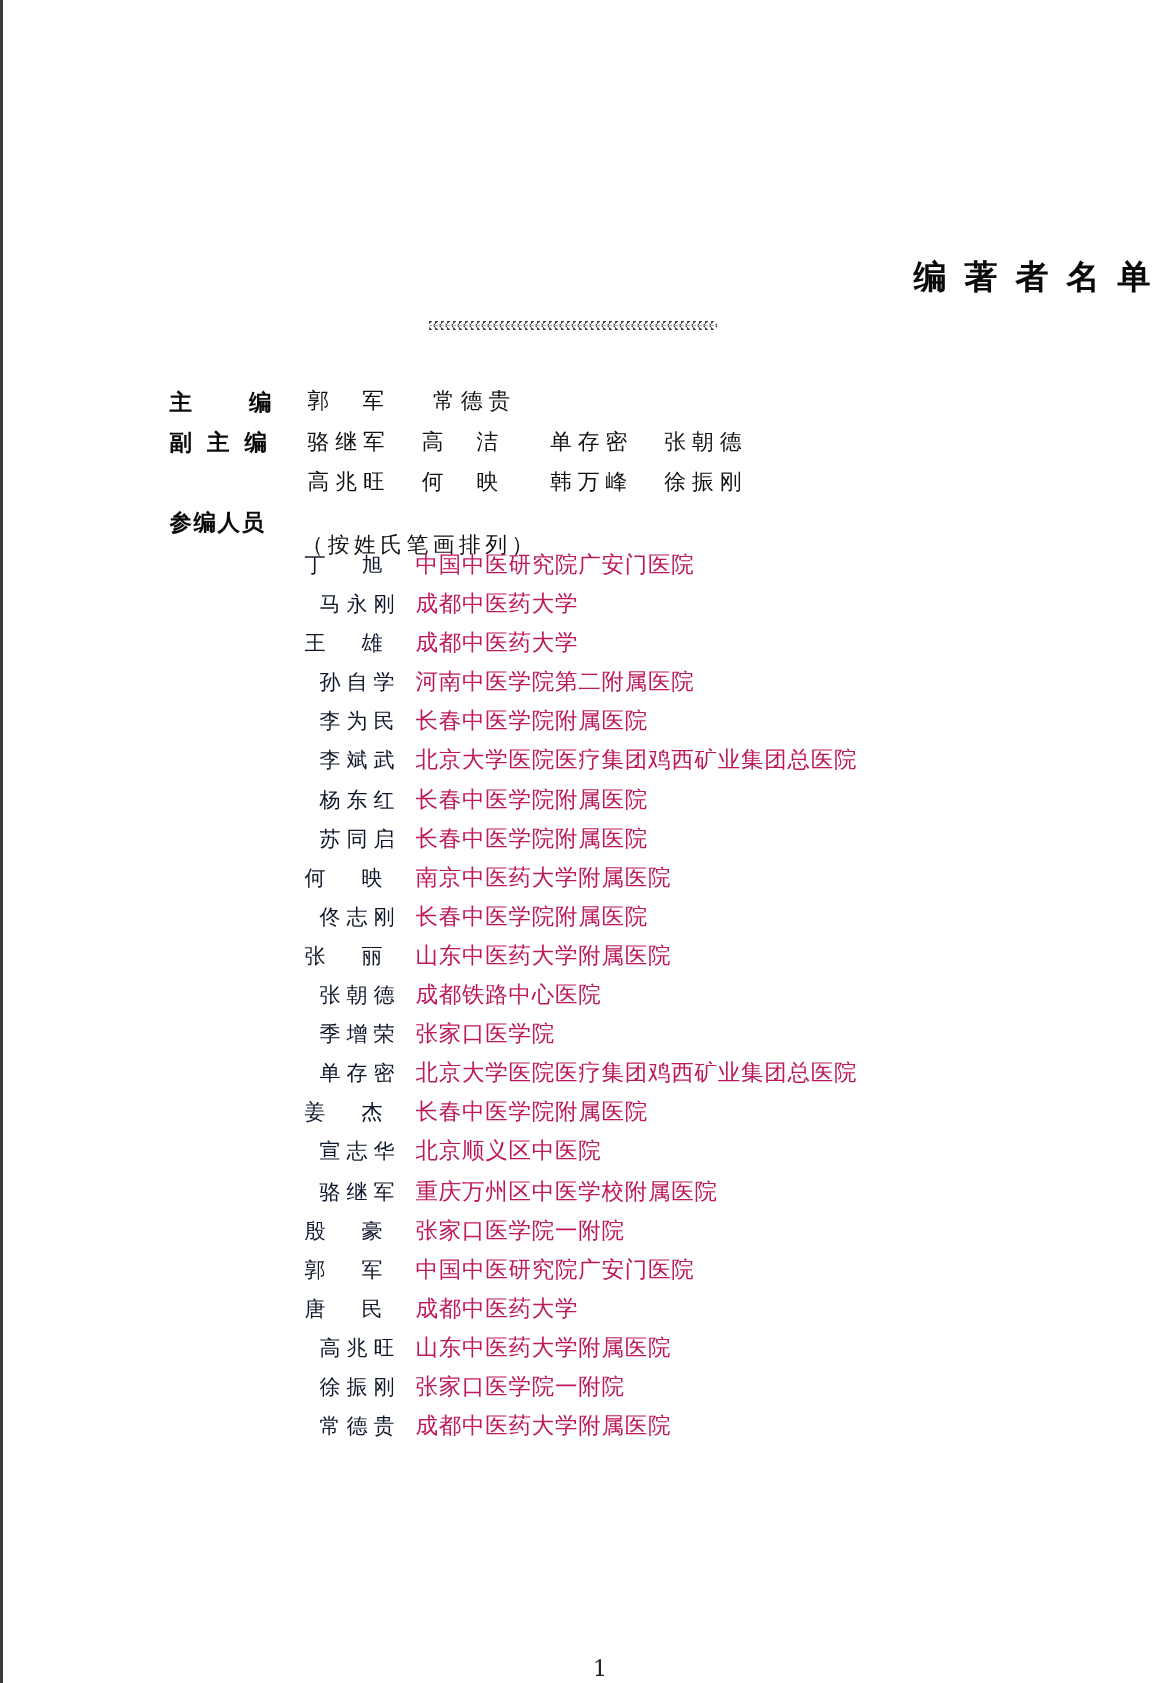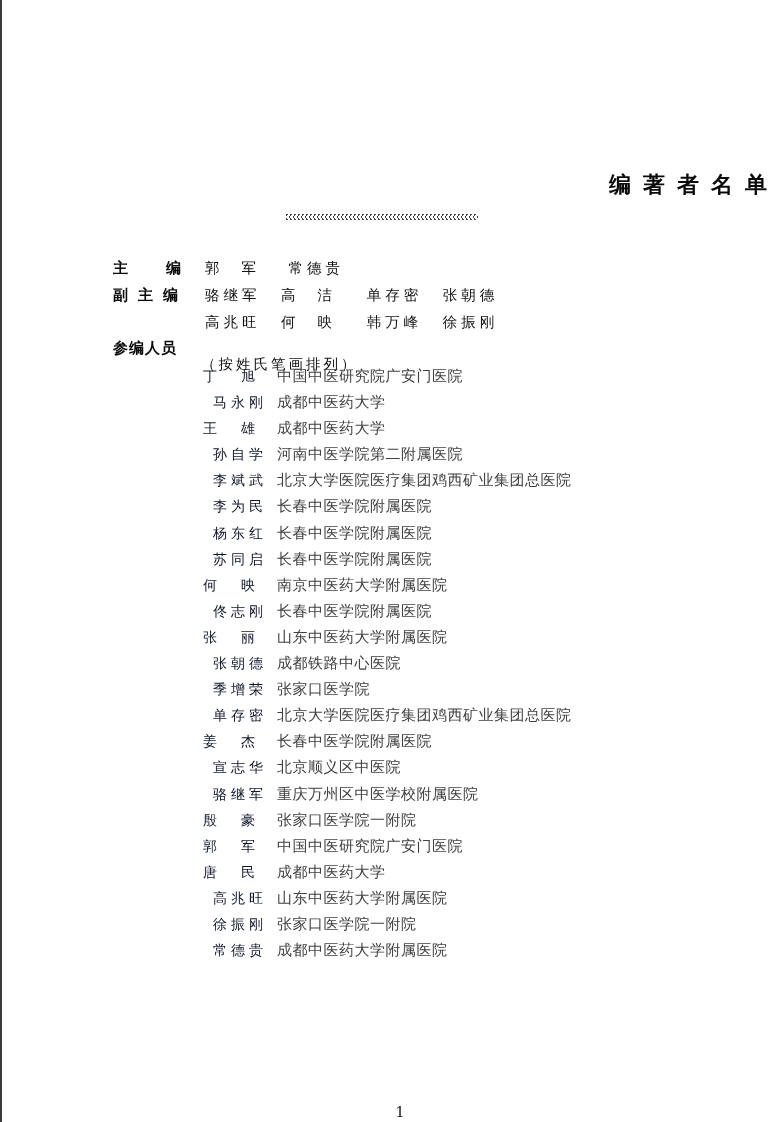--- a/index.html
+++ b/index.html
@@ -113,21 +113,21 @@
       text-align: center;
     }
     .member-name.two {
       letter-spacing: 24px;
     }
     .member-affil {
       display: inline-block;
       font-family: Liberation Sans, sans-serif;
       font-size: 15px;
       letter-spacing: 0.5px;
-      color: #404040;
+      color: #be185d;
     }
     .page-number {
       position: absolute;
       left: 395px;
       top: 1104px;
       width: 10px;
       text-align: center;
       font-size: 15px;
       line-height: 16px;
       color: #222;
@@ -171,22 +171,22 @@
 <div class="role-row" style="top:337px;">
   <span class="role-label spread-4">参编人员</span>
   <span class="role-note">（按姓氏笔画排列）</span>
 </div>
 
 <ul class="member-list">
   <li class="member"><span class="member-name two">丁旭</span><span class="member-affil">中国中医研究院广安门医院</span></li>
   <li class="member"><span class="member-name">马永刚</span><span class="member-affil">成都中医药大学</span></li>
   <li class="member"><span class="member-name two">王雄</span><span class="member-affil">成都中医药大学</span></li>
   <li class="member"><span class="member-name">孙自学</span><span class="member-affil">河南中医学院第二附属医院</span></li>
+  <li class="member"><span class="member-name">李为民</span><span class="member-affil">长春中医学院附属医院</span></li>
   <li class="member"><span class="member-name">李斌武</span><span class="member-affil">北京大学医院医疗集团鸡西矿业集团总医院</span></li>
-  <li class="member"><span class="member-name">李为民</span><span class="member-affil">长春中医学院附属医院</span></li>
   <li class="member"><span class="member-name">杨东红</span><span class="member-affil">长春中医学院附属医院</span></li>
   <li class="member"><span class="member-name">苏同启</span><span class="member-affil">长春中医学院附属医院</span></li>
   <li class="member"><span class="member-name two">何映</span><span class="member-affil">南京中医药大学附属医院</span></li>
   <li class="member"><span class="member-name">佟志刚</span><span class="member-affil">长春中医学院附属医院</span></li>
   <li class="member"><span class="member-name two">张丽</span><span class="member-affil">山东中医药大学附属医院</span></li>
   <li class="member"><span class="member-name">张朝德</span><span class="member-affil">成都铁路中心医院</span></li>
   <li class="member"><span class="member-name">季增荣</span><span class="member-affil">张家口医学院</span></li>
   <li class="member"><span class="member-name">单存密</span><span class="member-affil">北京大学医院医疗集团鸡西矿业集团总医院</span></li>
   <li class="member"><span class="member-name two">姜杰</span><span class="member-affil">长春中医学院附属医院</span></li>
   <li class="member"><span class="member-name">宣志华</span><span class="member-affil">北京顺义区中医院</span></li>

